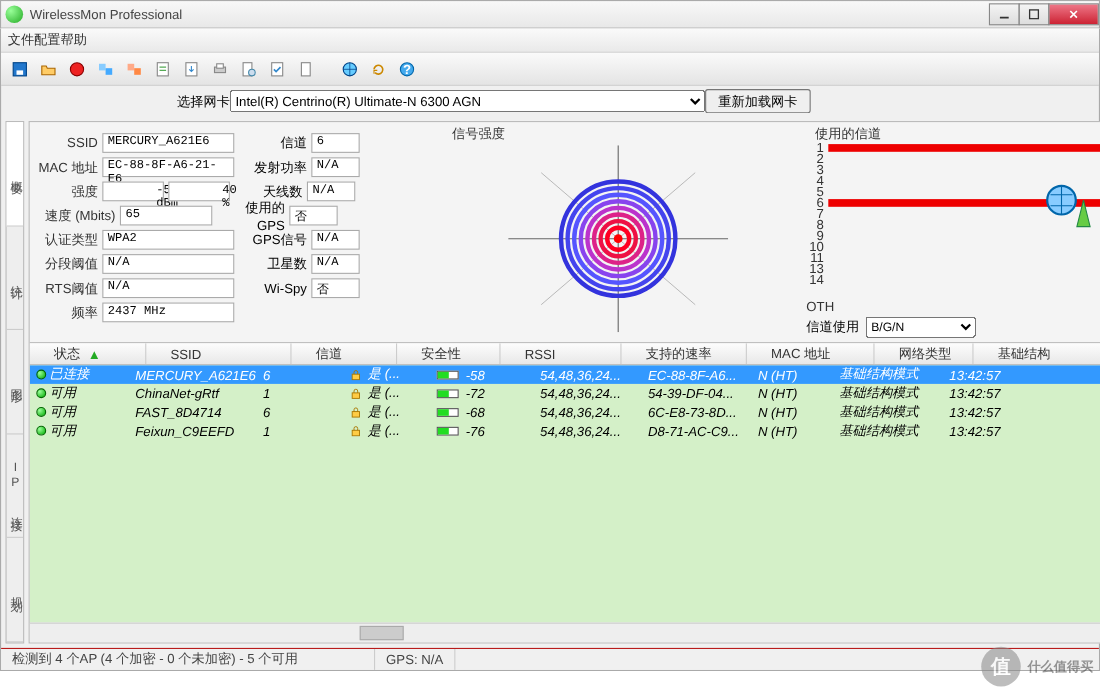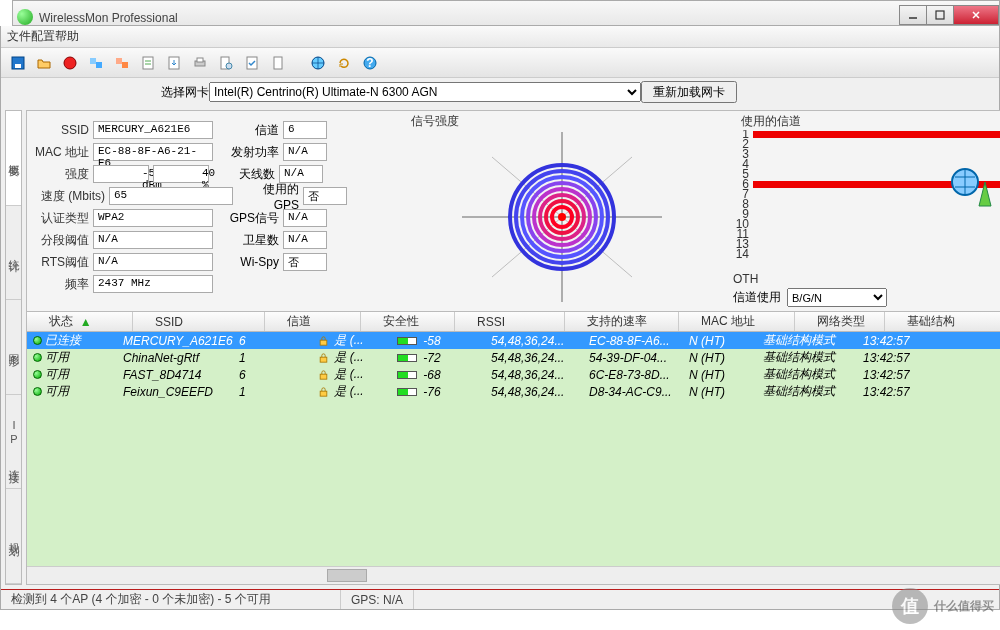--- a/index.html
+++ b/index.html
@@ -1,19 +1,19 @@
 <!DOCTYPE html>
 <html><head>
 <meta charset="utf-8">
 <style>
 * { box-sizing: border-box; margin: 0; padding: 0; font-family: "Microsoft YaHei", "SimSun", Tahoma, sans-serif; font-size: 12px; }
 body { background: #fff; width: 1000px; height: 630px; overflow: hidden; position: relative; }
 
 
-.titlebar { height: 26px; background: linear-gradient(#f8f8f8, #e8e8e8); border: 1px solid #aaa; display: flex; align-items: flex-end; padding-left: 4px; margin-left: 12px; }
+.titlebar { height: 26px; background: linear-gradient(#f8f8f8, #e8e8e8); border: 1px solid #aaa; display: flex; align-items: center; padding-left: 4px; }
 .titlebar .appicon { width: 16px; height: 16px; background: radial-gradient(circle at 30% 30%, #9f9, #2a2); border-radius: 50%; margin-right: 6px; }
 .titlebar .title { flex: 1; color: #444; }
 .winbtns { display: flex; height: 20px; }
 .winbtn { width: 28px; height: 20px; border: 1px solid #888; background: linear-gradient(#f4f4f4,#ddd); display:flex; align-items:center; justify-content:center; margin-left:-1px; }
 .winbtn.close { width: 46px; background: linear-gradient(#e78, #c23); color: #fff; }
 .winbtn svg { width:10px; height:10px; }
 
 .window-body { border: 1px solid #aaa; border-top: none; height: 584px; background: #f0f0f0; display:flex; flex-direction:column; }
 
 
@@ -241,21 +241,21 @@
             </div>
           <div class="drow">
               <div class="dlabel">强度</div>
               <div class="dval w2">-58 dBm</div>
               <div class="dval w2">40 %</div>
               <div class="dlabel2">天线数</div>
               <div class="dval w3">N/A</div>
             </div>
           <div class="drow">
               <div class="dlabel" style="width:72px">速度 (Mbits)</div>
-              <div class="dval" style="width:124px">65</div>
+              <div class="dval" style="width:84px">65</div>
               <div class="dlabel2">使用的GPS</div>
               <div class="dval w3">否</div>
             </div>
           <div class="drow">
               <div class="dlabel">认证类型</div>
               <div class="dval w1">WPA2</div>
               <div class="dlabel2">GPS信号</div>
               <div class="dval w3">N/A</div>
             </div>
           <div class="drow">
@@ -428,21 +428,21 @@
             <div class="nrow ">
     <div class="ncell c0"><span class="led"></span>可用</div>
     <div class="ncell c1">Feixun_C9EEFD</div>
     <div class="ncell c2">1</div>
     <div class="ncell c3"><svg class="lock" viewBox="0 0 10 12">
                   <rect x="1" y="5" width="8" height="6" fill="#fc4" stroke="#a70"></rect>
                   <path d="M3 5V3a2 2 0 0 1 4 0v2" fill="none" stroke="#a70"></path>
                 </svg>&nbsp;是 (...</div>
     <div class="ncell c4"><span class="rssi-bar"></span>&nbsp;-76</div>
     <div class="ncell c5">54,48,36,24...</div>
-    <div class="ncell c6">D8-34-AC-C9...</div>
+    <div class="ncell c6">D8-71-AC-C9...</div>
     <div class="ncell c7">N (HT)</div>
     <div class="ncell c8">基础结构模式</div>
     <div class="ncell c9">13:42:57</div>
   </div>
           </div>
         <div class="scrollbar-h">
             <div class="thumb"></div>
           </div>
       </div>
     </div>

